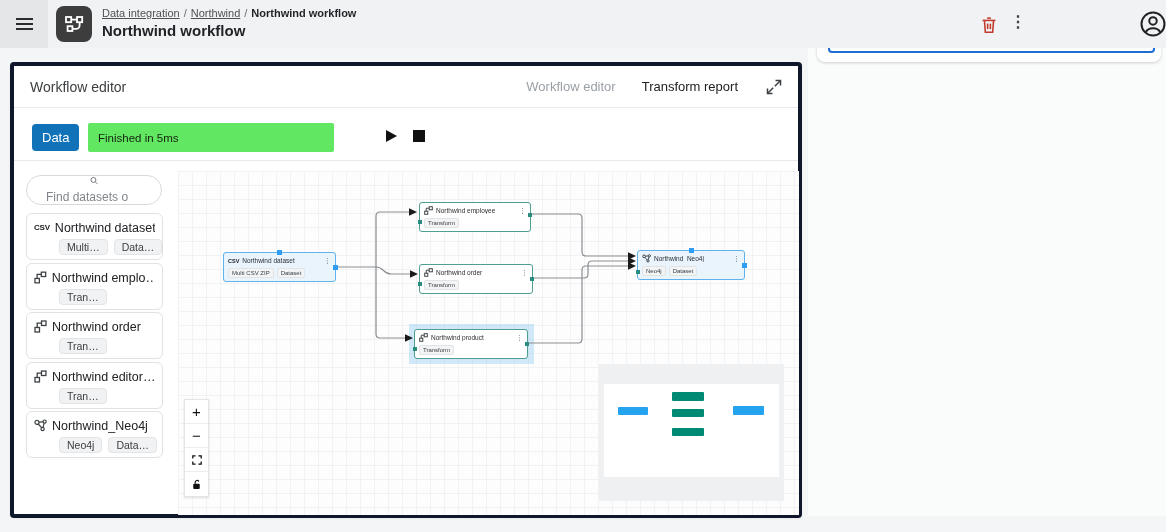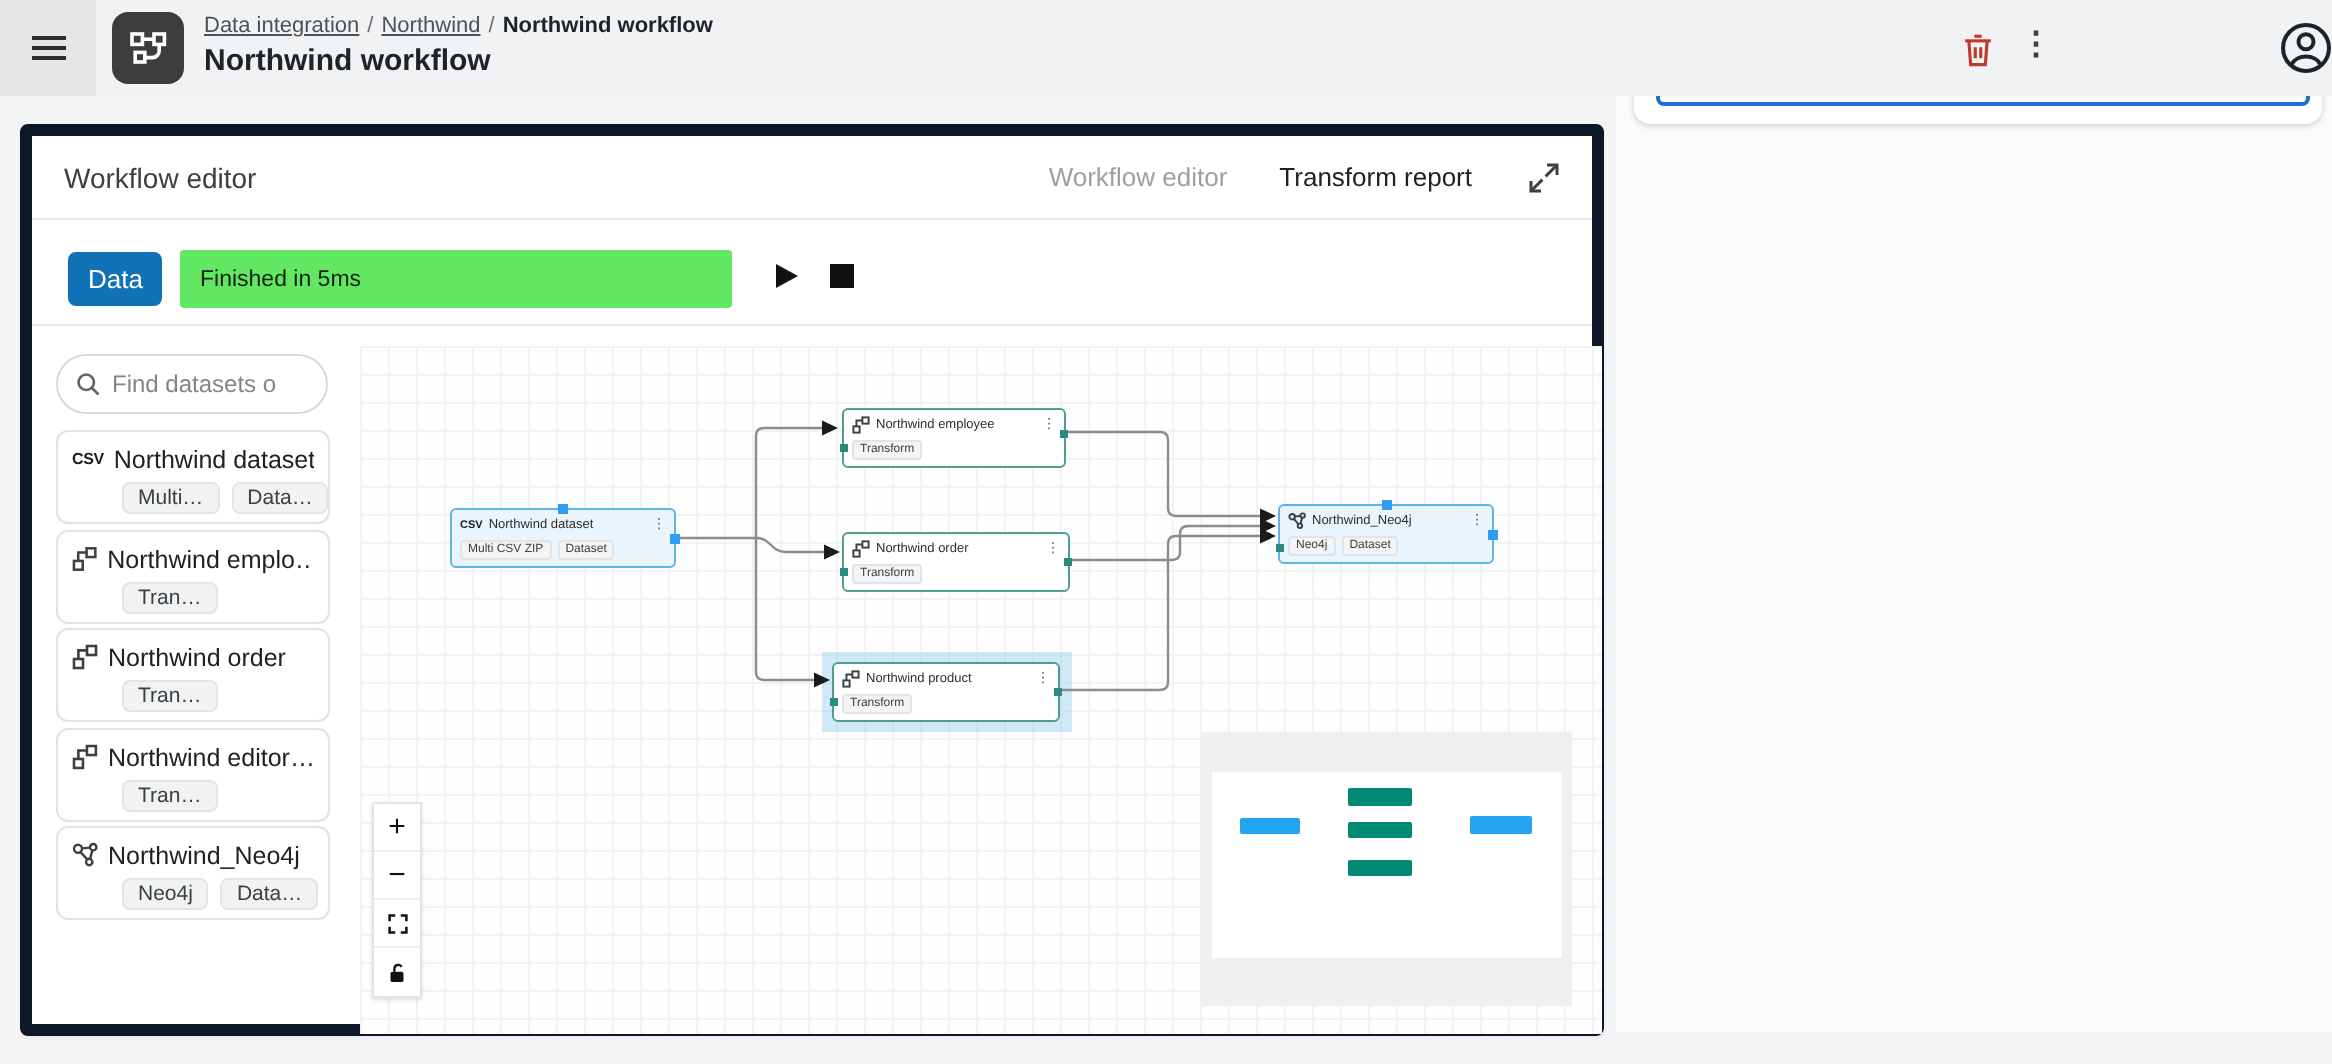--- a/index.html
+++ b/index.html
@@ -21,37 +21,37 @@
   .kebab-btn { position:absolute; left:1010px; top:12px; width:14px; height:24px; font-size:16px; color:#3c4043; text-align:center; cursor:pointer; font-weight:bold; }
   .create-btn { position:absolute; left:1047px; top:9px; height:30px; padding:0 12px; background:#1172b8; color:#fff; border:none; border-radius:6px; font-size:13px; font-family:inherit; display:flex; align-items:center; gap:7px; cursor:pointer; }
   .avatar-btn { position:absolute; left:1138px; top:9px; width:30px; height:30px; cursor:pointer; }
 
   
   .right-surface { position:absolute; left:808px; top:48px; width:358px; height:468px; background:#fafbfb; }
   .right-card { position:absolute; left:817px; top:18px; width:344px; height:44px; background:#fff; border-radius:8px; box-shadow:0 1px 3px rgba(0,0,0,.18); z-index:10; }
   .right-card-input { position:absolute; left:11px; top:6px; right:6px; height:29px; border:2px solid #1f6fd3; border-radius:4px; background:#fbfcfe; }
 
   
-  .panel { position:absolute; left:10px; top:62px; width:792px; height:456px; background:#fff; border:6px solid #0f172a; border-radius:4px; box-shadow:0 1px 2px rgba(0,0,0,.05); z-index:20; }
+  .panel { position:absolute; left:10px; top:62px; width:792px; height:456px; background:#fff; border:4px solid #0f172a; border-radius:4px; box-shadow:0 1px 2px rgba(0,0,0,.05); z-index:20; }
   .panel-head { position:absolute; left:0; top:0; width:100%; height:42px; border-bottom:1px solid #e8e9ea; display:flex; align-items:center; }
   .panel-title { font-size:14px; color:#3c4043; margin-left:16px; flex:0 0 auto; }
   .panel-head-right { margin-left:auto; display:flex; align-items:center; gap:26px; margin-right:14px; }
   .ptab { font-size:13px; background:none; border:none; font-family:inherit; cursor:pointer; }
   .ptab.inactive { color:#9aa0a6; }
   .ptab.active { color:#202124; }
   .expand-btn { width:20px; height:20px; cursor:pointer; }
 
   .toolbar { position:absolute; left:0; top:42px; width:100%; height:53px; border-bottom:1px solid #e8e9ea; }
   .save-btn { position:absolute; left:18px; top:16px; height:27px; padding:0 10px; background:#1172b8; color:#fff; border:none; border-radius:4px; font-size:13px; font-family:inherit; cursor:pointer; }
-  .status-bar { position:absolute; left:74px; top:15px; width:276px; height:29px; background:#62e762; border-radius:2px; display:flex; align-items:center; padding-left:10px; font-size:11.5px; color:#15220f; }
+  .status-bar { position:absolute; left:74px; top:15px; width:246px; height:29px; background:#62e762; border-radius:2px; display:flex; align-items:center; padding-left:10px; font-size:11.5px; color:#15220f; }
   .play-btn { position:absolute; left:372px; top:22px; width:0; height:0; border-left:11px solid #111; border-top:6.5px solid transparent; border-bottom:6.5px solid transparent; cursor:pointer; }
   .stop-btn { position:absolute; left:399px; top:22px; width:12px; height:12px; background:#111; cursor:pointer; }
 
   
-  .search-pill { position:absolute; left:12px; top:109px; width:136px; height:30px; border:1px solid #d7dadd; border-radius:15px; background:#fff; display:flex; align-items:center; padding:0 8px; gap:5px; }
+  .search-pill { position:absolute; left:12px; top:109px; width:136px; height:30px; border:1px solid #d7dadd; border-radius:15px; background:#fff; display:flex; align-items:center; padding:0 8px; gap:5px;flex-direction:column; }
   .search-pill input { border:none; outline:none; width:96px; font-size:12px; font-family:inherit; color:#3c4043; background:transparent; }
   .search-pill input::placeholder { color:#80868b; }
   .side-item { position:absolute; left:12px; width:137px; height:47px; background:#fff; border:1px solid #e1e2e4; border-radius:6px; padding:5px 7px 0; cursor:pointer; }
   .si-head { display:flex; align-items:center; gap:5px; height:17px; overflow:hidden; }
   .si-label { font-size:12.5px; color:#202124; white-space:nowrap; overflow:hidden; }
   .si-chips { display:flex; gap:6px; margin-top:3px;padding-left:25px; }
   .chip { font-size:10.5px; color:#3c4043; background:#f1f2f3; border:1px solid #e3e4e6; border-radius:4px; padding:1px 7px; white-space:nowrap; }
   .csv-mini { font-size:8px; font-weight:bold; color:#202124; letter-spacing:-0.2px; }
 
   

